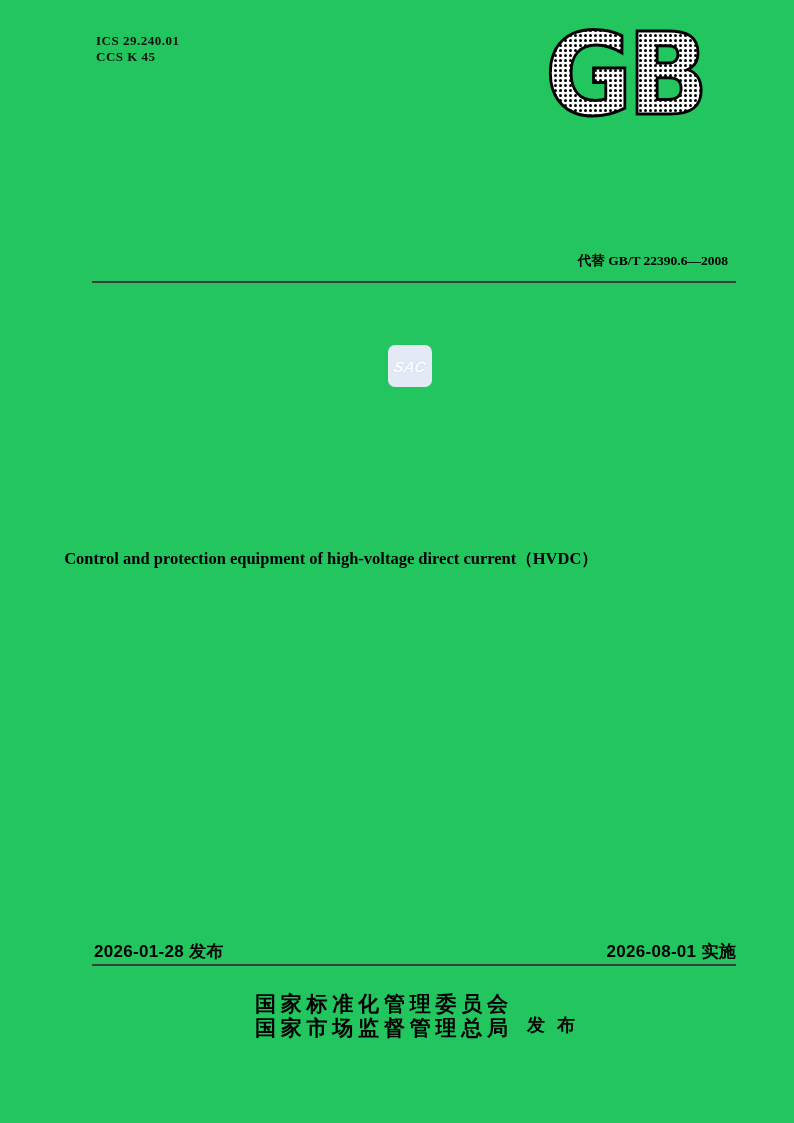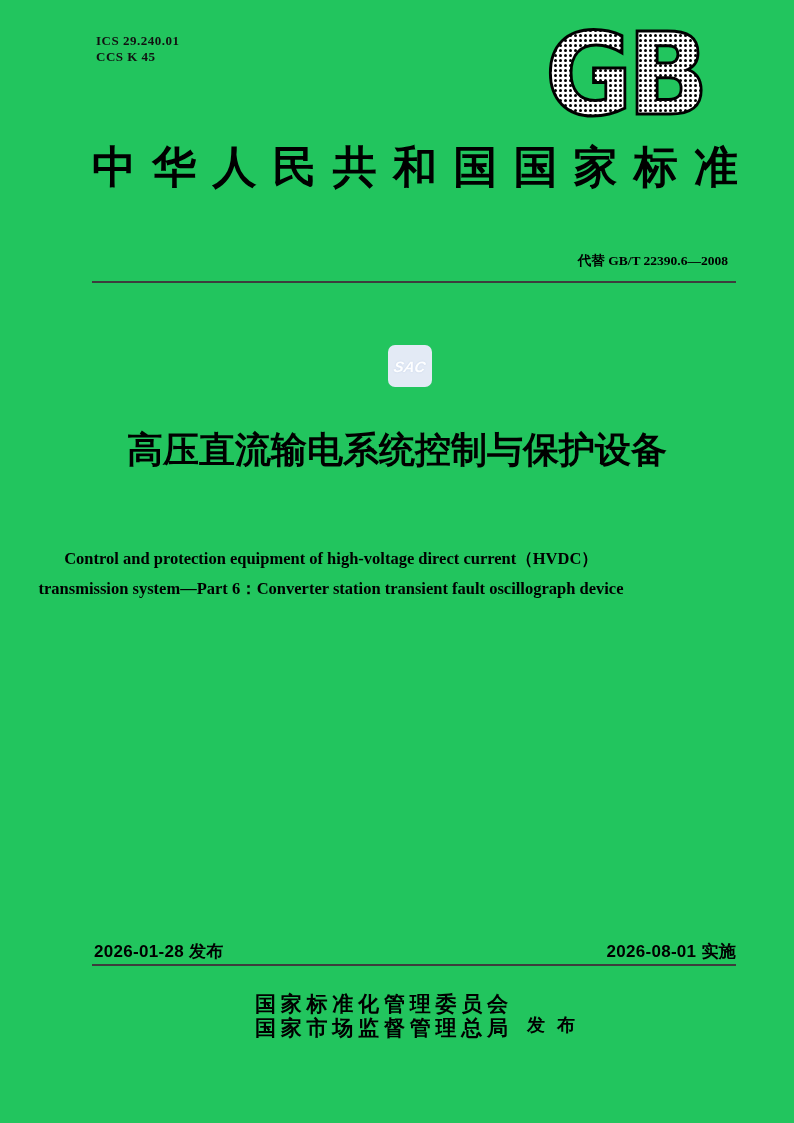--- a/index.html
+++ b/index.html
@@ -87,34 +87,31 @@
   <svg class="gb-logo" viewBox="0 0 172 104" xmlns="http://www.w3.org/2000/svg">
     <defs>
       <pattern id="halftone" width="5" height="5" patternUnits="userSpaceOnUse">
         <rect width="5" height="5" fill="#ffffff"></rect>
         <circle cx="2.5" cy="2.5" r="1.5" fill="#000000"></circle>
       </pattern>
     </defs>
     <text x="86" y="96" text-anchor="middle" textLength="158" lengthAdjust="spacingAndGlyphs" font-family="DejaVu Sans, sans-serif" font-weight="bold" font-size="114" letter-spacing="-6" fill="url(#halftone)" stroke="#000" stroke-width="3">GB</text>
   </svg>
 
-  <div class="header-title">中华人民共和国国家标准</div>
 
   <div class="replaces">代替 GB/T 22390.6—2008</div>
 
   <div class="rule rule-top"></div>
 
   <div class="watermark">
     <span>SAC</span>
   </div>
 
-  <div class="title-cn l1">高压直流输电系统控制与保护设备</div>
 
   <div class="title-en l1">Control and protection equipment of high-voltage direct current（HVDC）</div>
-  <div class="title-en l2">transmission system—Part 6：Converter station transient fault oscillograph device</div>
 
   <div class="date-line date-left">2026-01-28 发布</div>
   <div class="date-line date-right">2026-08-01 实施</div>
 
   <div class="rule rule-bottom"></div>
 
   <div class="publisher-block">
     <span class="publisher-line">国家标准化管理委员会</span>
     <span class="publisher-line">国家市场监督管理总局</span>
   </div>

